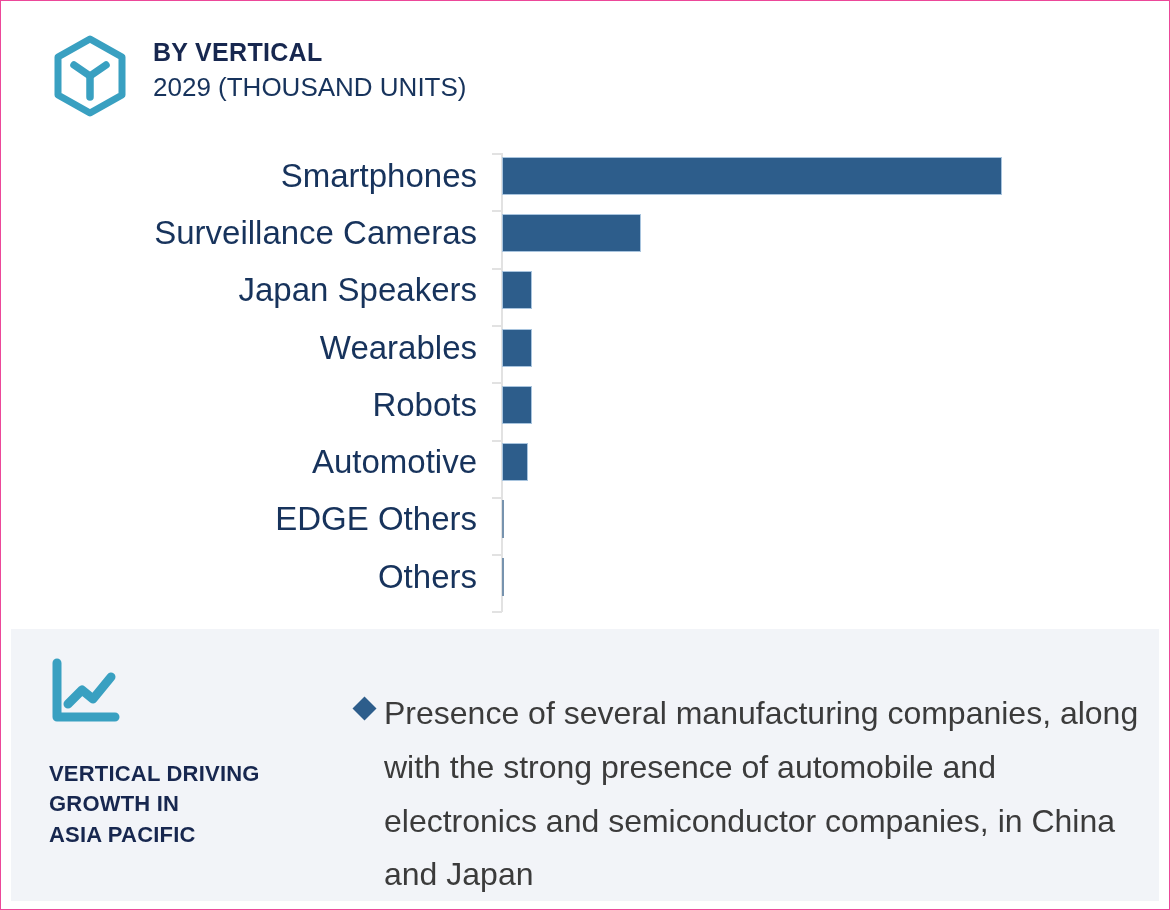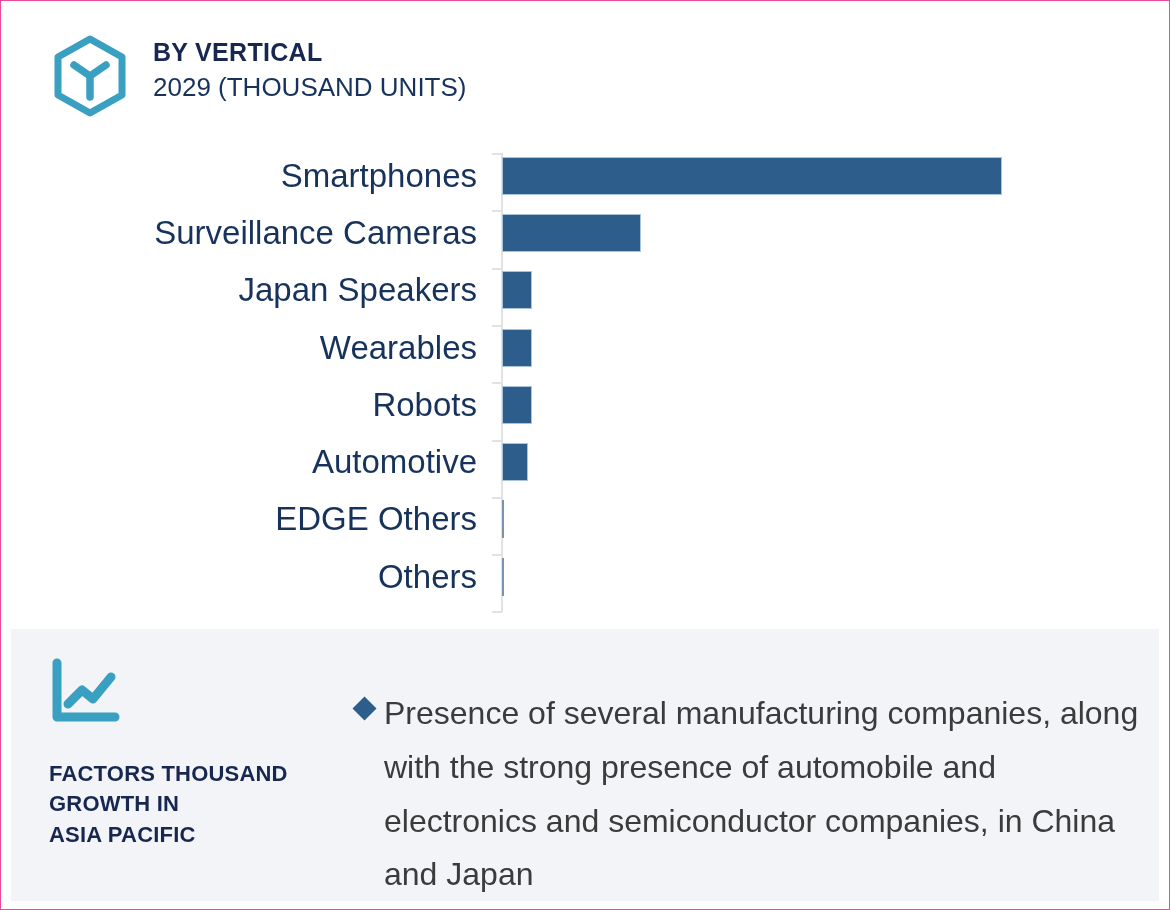--- a/index.html
+++ b/index.html
@@ -256,21 +256,21 @@
 
   <div id="bottom-panel">
 
     <div id="factors-block">
       <svg id="line-chart-icon" viewBox="0 0 74 70">
         <g stroke="#39a0c1" stroke-width="9" stroke-linecap="round" stroke-linejoin="round" fill="none">
           <polyline points="8,6 8,60 66,60"></polyline>
           <polyline points="19,47 33,33 44,42 62,20"></polyline>
         </g>
       </svg>
-      <div id="factors-heading">FACTORS THOUSAND
+      <div id="factors-heading">VERTICAL DRIVING
 GROWTH IN
 ASIA PACIFIC</div>
     </div>
 
     <div id="bullets">
         <div class="bullet-item">
           <span class="bullet-marker" style="background: rgb(45, 93, 139);"></span>
           <div class="bullet-text">Presence of several manufacturing companies, along with the strong presence of automobile and electronics and semiconductor companies, in China and Japan</div>
         </div>
       </div>

